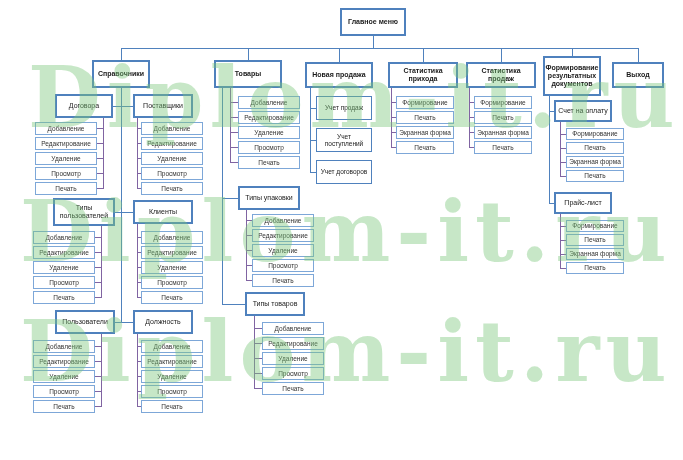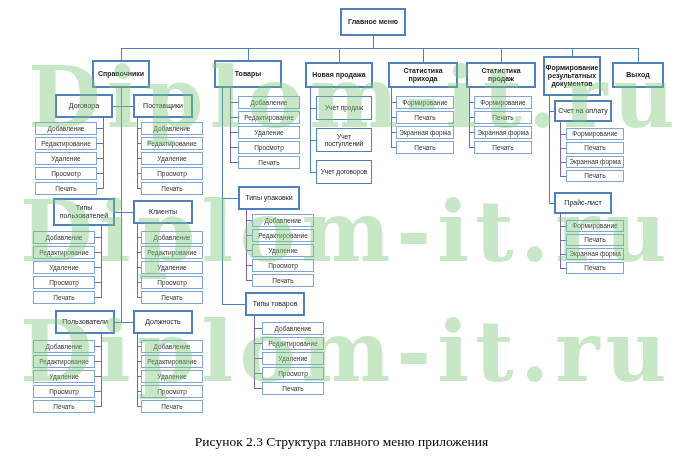--- a/index.html
+++ b/index.html
@@ -120,21 +120,20 @@
       <line x1="560" y1="176" x2="566" y2="176" stroke="#8064a2" stroke-width="1"></line>
       <line x1="560" y1="214" x2="560" y2="268" stroke="#8064a2" stroke-width="1"></line>
       <line x1="560" y1="226" x2="566" y2="226" stroke="#8064a2" stroke-width="1"></line>
       <line x1="560" y1="240" x2="566" y2="240" stroke="#8064a2" stroke-width="1"></line>
       <line x1="560" y1="254" x2="566" y2="254" stroke="#8064a2" stroke-width="1"></line>
       <line x1="560" y1="268" x2="566" y2="268" stroke="#8064a2" stroke-width="1"></line>
     </svg>
   <div class="watermark" style="left:28px;top:48px">Diplom-it.ru</div>
   <div class="watermark" style="left:20px;top:182px">Diplom-it.ru</div>
   <div class="watermark" style="left:20px;top:302px">Diplom-it.ru</div>
-  <div id="caption">Рисунок 2.3 Структура главного меню приложения</div>
 <div class="node root" style="left: 340px; top: 8px; width: 66px; height: 28px;">
       <span>Главное меню</span>
     </div>
     <div class="node branch" style="left: 92px; top: 60px; width: 58px; height: 28px;">
       <span>Справочники</span>
     </div>
     <div class="node branch" style="left: 214px; top: 60px; width: 68px; height: 28px;">
       <span>Товары</span>
     </div>
     <div class="node branch" style="left: 305px; top: 62px; width: 68px; height: 26px;">

